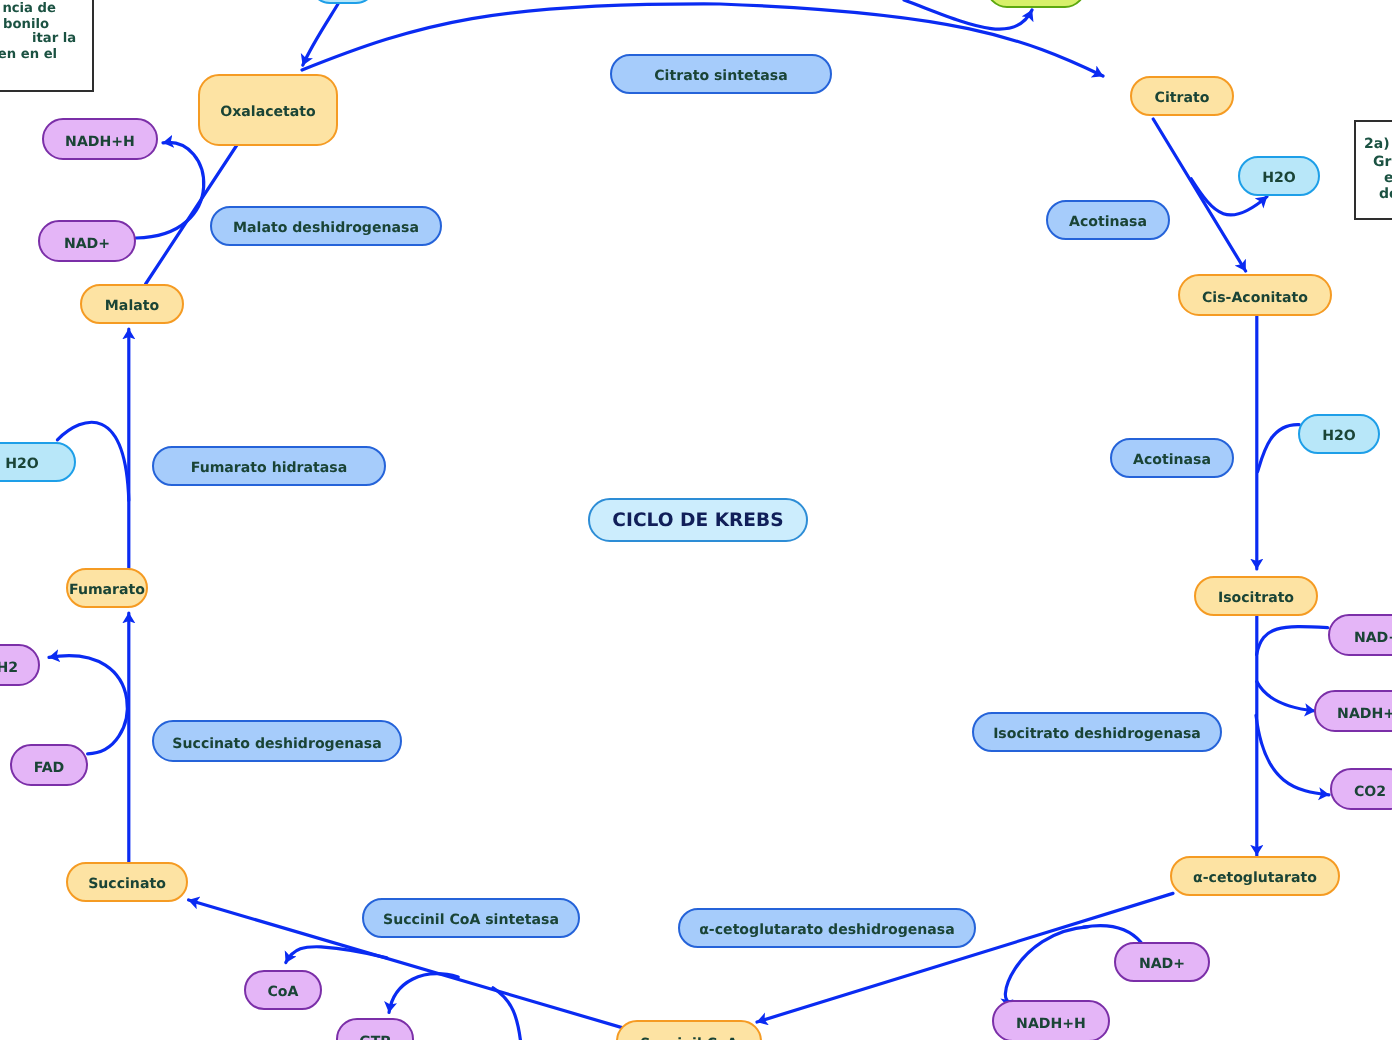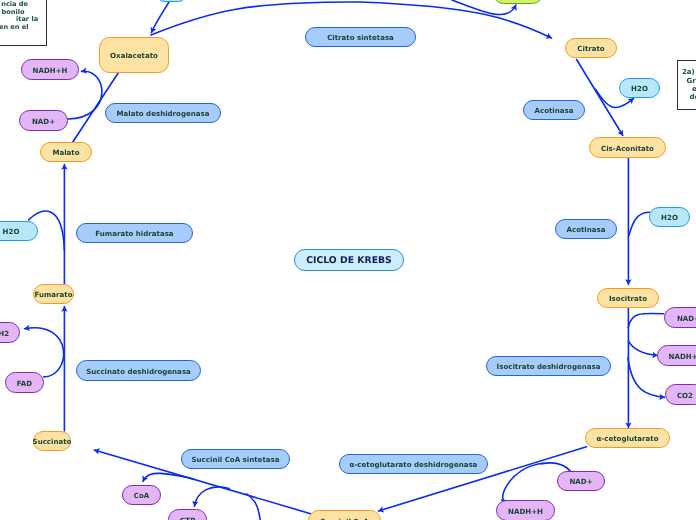--- a/index.html
+++ b/index.html
@@ -82,21 +82,21 @@
     <div class="node k-cofactor" style="left: 21px; top: 59px; width: 58px; height: 21px; border-radius: 10.5px; font-size: 7.05px;">NADH+H</div>
     <div class="node k-cofactor" style="left: 19px; top: 110px; width: 49px; height: 21px; border-radius: 10.5px; font-size: 7.05px;">NAD+</div>
     <div class="node k-enzyme" style="left: 105px; top: 103px; width: 116px; height: 20px; border-radius: 10px; font-size: 7.05px;">Malato deshidrogenasa</div>
     <div class="node k-metabolite" style="left: 40px; top: 142px; width: 52px; height: 20px; border-radius: 10px; font-size: 7.05px;">Malato</div>
     <div class="node k-water" style="left: -16px; top: 221px; width: 54px; height: 20px; border-radius: 10px; font-size: 7.05px;">H2O</div>
     <div class="node k-enzyme" style="left: 76px; top: 223px; width: 117px; height: 20px; border-radius: 10px; font-size: 7.05px;">Fumarato hidratasa</div>
     <div class="node k-metabolite" style="left: 33px; top: 284px; width: 41px; height: 20px; border-radius: 10px; font-size: 7.05px;">Fumarato</div>
     <div class="node k-cofactor" style="left: -28px; top: 322px; width: 48px; height: 21px; border-radius: 10.5px; font-size: 7.05px;">FADH2</div>
     <div class="node k-cofactor" style="left: 5px; top: 372px; width: 39px; height: 21px; border-radius: 10.5px; font-size: 7.05px;">FAD</div>
     <div class="node k-enzyme" style="left: 76px; top: 360px; width: 125px; height: 21px; border-radius: 10.5px; font-size: 7.05px;">Succinato deshidrogenasa</div>
-    <div class="node k-metabolite" style="left: 33px; top: 431px; width: 38px; height: 20px; border-radius: 10px; font-size: 7.05px;">Succinato</div>
+    <div class="node k-metabolite" style="left: 33px; top: 431px; width: 61px; height: 20px; border-radius: 10px; font-size: 7.05px;">Succinato</div>
     <div class="node k-enzyme" style="left: 181px; top: 449px; width: 109px; height: 20px; border-radius: 10px; font-size: 7.05px;">Succinil CoA sintetasa</div>
     <div class="node k-cofactor" style="left: 122px; top: 485px; width: 39px; height: 20px; border-radius: 10px; font-size: 7.05px;">CoA</div>
     <div class="node k-cofactor" style="left: 168px; top: 509px; width: 39px; height: 21px; border-radius: 10.5px; font-size: 7.05px;">GTP</div>
     <div class="node k-metabolite" style="left: 308px; top: 510px; width: 73px; height: 21px; border-radius: 10.5px; font-size: 7.05px;">Succinil CoA</div>
     <div class="node k-center" style="left: 294px; top: 249px; width: 110px; height: 22px; border-radius: 11px; font-size: 9.3px;">CICLO DE KREBS</div>
     <div class="node k-enzyme" style="left: 523px; top: 100px; width: 62px; height: 20px; border-radius: 10px; font-size: 7.05px;">Acotinasa</div>
     <div class="node k-water" style="left: 619px; top: 78px; width: 41px; height: 20px; border-radius: 10px; font-size: 7.05px;">H2O</div>
     <div class="node k-metabolite" style="left: 589px; top: 137px; width: 77px; height: 21px; border-radius: 10.5px; font-size: 7.05px;">Cis-Aconitato</div>
     <div class="node k-enzyme" style="left: 555px; top: 219px; width: 62px; height: 20px; border-radius: 10px; font-size: 7.05px;">Acotinasa</div>
     <div class="node k-water" style="left: 649px; top: 207px; width: 41px; height: 20px; border-radius: 10px; font-size: 7.05px;">H2O</div>

